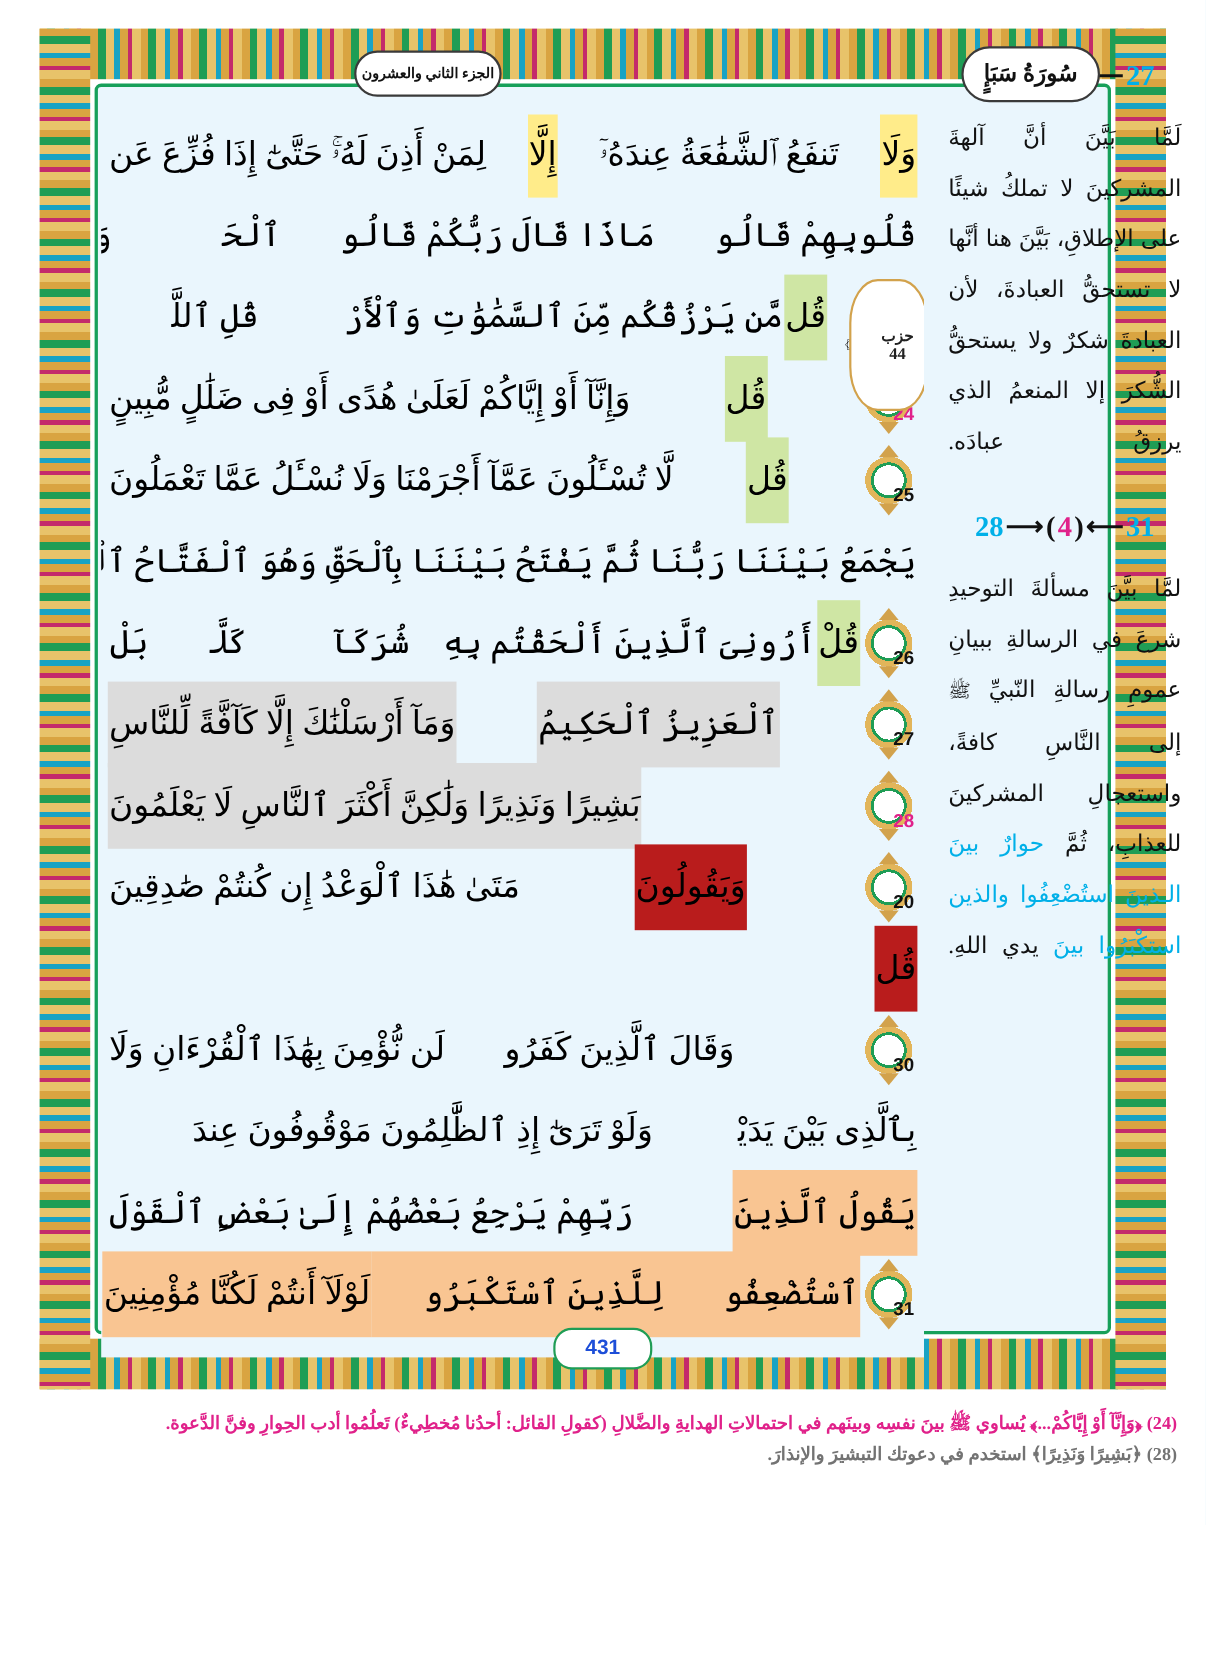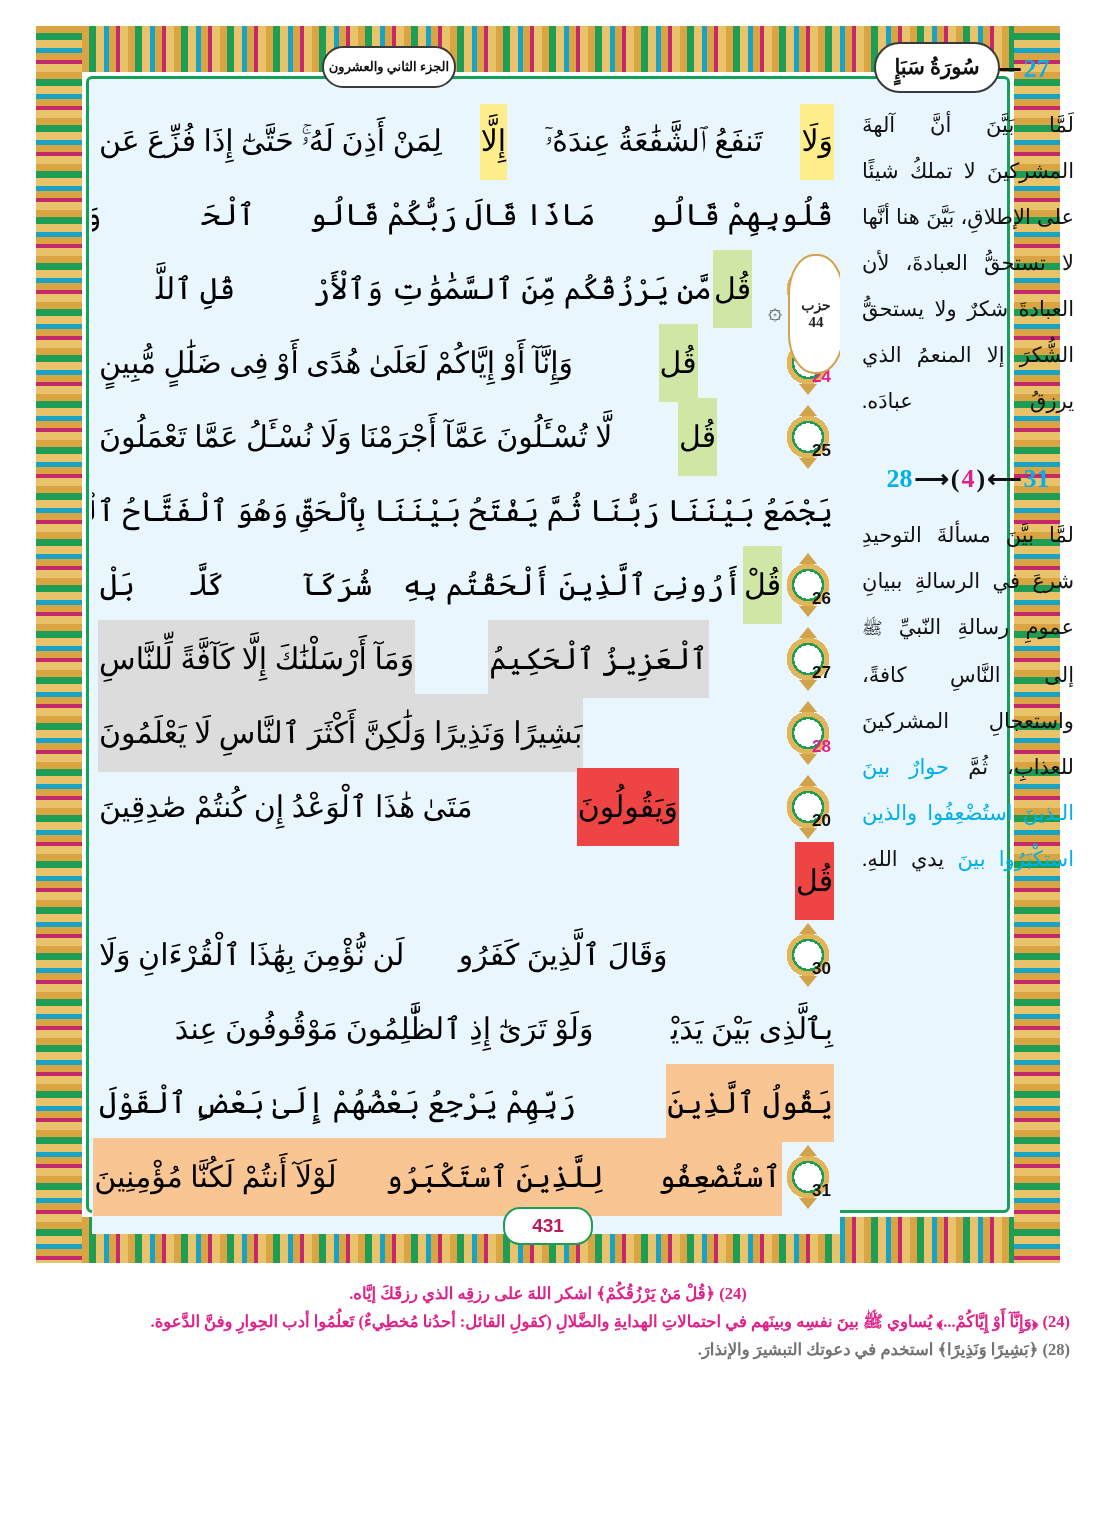--- a/index.html
+++ b/index.html
@@ -109,21 +109,21 @@
     display:flex;
     align-items:center;
     justify-content:space-between;
     height:74px;
   }
   .ayah-line > span{ display:inline-block; }
   .frag{ padding:2px 1px; }
   .hl-yellow{ background:#ffec8a; }
   .hl-green{ background:#cfe6a4; }
   .hl-gray{ background:#dcdcdc; }
-  .hl-pink{ background:#ef4444; }
+  .hl-pink{ background:#b91c1c; }
   .hl-orange{ background:#f9c592; }
 
   
   .ayah-mark{
     display:inline-flex;
     align-items:center;justify-content:center;
     width:46px;height:46px;
     font-family:"Liberation Sans", sans-serif;
     font-size:17px;font-weight:bold;
     color:#111;
@@ -152,36 +152,37 @@
     position:absolute;
     right:-4px;top:150px;
     width:52px;height:116px;
     background:#ffffff;
     border:2px solid #d2a24c;
     border-radius:26px/40px;
     display:flex;flex-direction:column;
     align-items:center;justify-content:center;
     z-index:7;
     font-family:"Liberation Serif", serif;
+    padding-left:16px;
   }
   #hizb-marker .hz-word{font-size:14px;font-weight:bold;color:#222;}
   #hizb-marker .hz-num{font-size:15px;font-weight:bold;color:#222;}
 
   
   #page-number{
     position:absolute;
     left:50%;transform:translateX(-50%);
     bottom:18px;
     width:86px;height:34px;
     background:#ffffff;
     border:2px solid #1f9d55;
     border-radius:17px;
     display:flex;align-items:center;justify-content:center;
     font-family:"Liberation Sans", sans-serif;
-    font-size:19px;font-weight:bold;color:#be185d;
+    font-size:19px;font-weight:bold;color:#1d4ed8;
     z-index:8;
   }
 
   
   #sidebar{
     position:absolute;
     left:862px;top:52px;
     width:212px;
     direction:rtl;
     text-align:justify;
@@ -350,16 +351,15 @@
     <span>لمَّا بيَّنَ مسألةَ التوحيدِ شرعَ في الرسالةِ ببيانِ عمومِ رسالةِ النّبيِّ</span>
     <span class="salla">ﷺ</span>
     <span>إلى النَّاسِ كافةً، واستعجالِ المشركينَ للعذابِ، ثُمَّ</span>
     <span class="cyan">حوارٌ بينَ الـذينَ استُضْعِفُوا والذين استكْبَرُوا بينَ</span>
     <span>يدي اللهِ.</span>
   </div>
 </div>
 
 <div id="footnotes">
 
-    <div class="fn-line fn-pink center" id="footnote-2" style="color: rgb(224, 33, 138);">(24) ﴿قُلْ مَنْ يَرْزُقُكُمْ﴾ اشكر اللهَ على رزقِه الذي رزقَكَ إيَّاه.</div>
     <div class="fn-line fn-pink fn-wrap" id="footnote-3" style="color: rgb(224, 33, 138);">(24) ﴿وَإِنَّآ أَوْ إِيَّاكُمْ...﴾ يُساوي ﷺ بينَ نفسِه وبينَهم في احتمالاتِ الهدايةِ والضَّلالِ (كقولِ القائل: أحدُنا مُخطِيءٌ) تَعلُمُوا أدب الحِوارِ وفنَّ الدَّعوة.</div>
     <div class="fn-line fn-pink fn-wrap" id="footnote-4" style="color: #737373;">(28) ﴿بَشِيرًا وَنَذِيرًا﴾ استخدم في دعوتك التبشيرَ والإنذارَ.</div>
   </div>
 
 </body></html>

